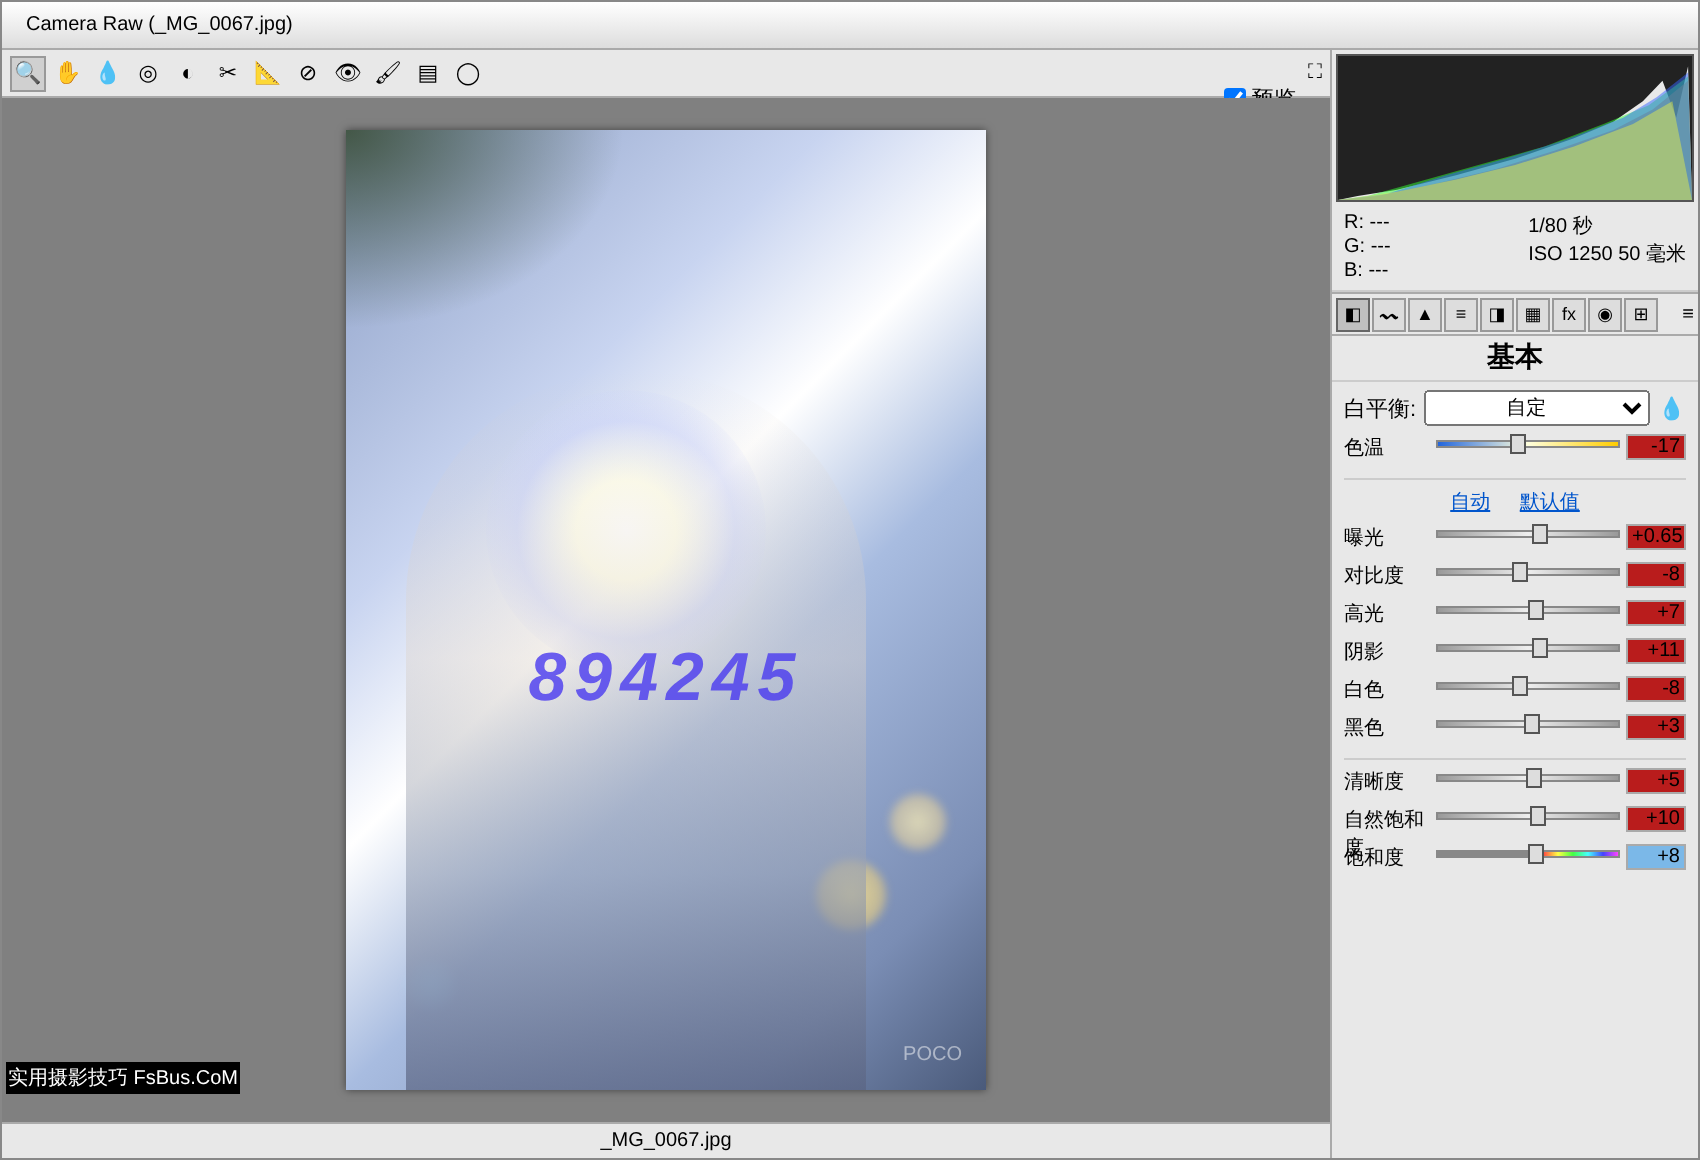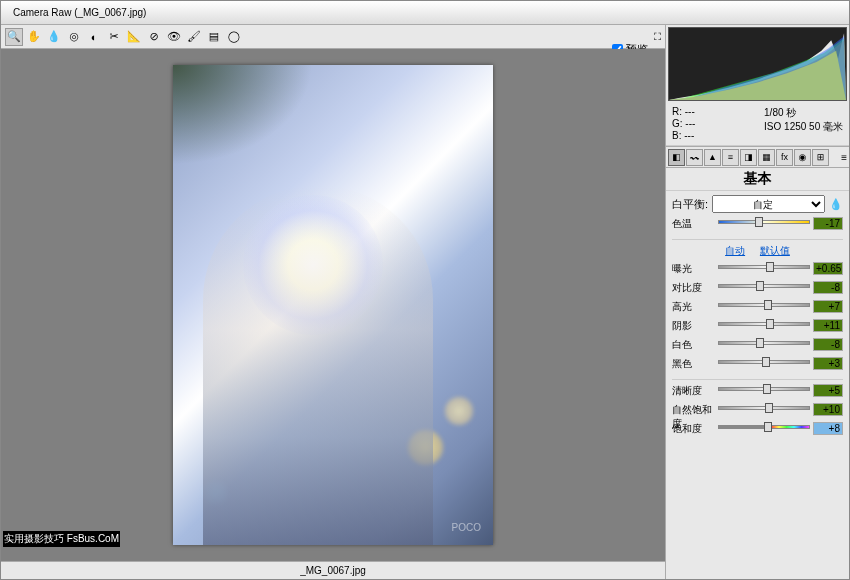--- a/index.html
+++ b/index.html
@@ -35,21 +35,21 @@
 .panel-title { text-align: center; font-size: 14px; padding: 2px 1px; font-weight: bold; border-bottom: 1px solid #ccc; }
 .panel { padding: 4px 6px; overflow-y: auto; flex: 1; }
 .row { display: flex; align-items: flex-start; height: 18px; margin-bottom: 1px; }
 .row-l { width: 46px; font-size: 10px; }
 .row-s { flex: 1; height: 10px; position: relative; }
 .track { height: 4px; background: linear-gradient(90deg, #999, #eee, #999); border: 1px solid #888; position: absolute; top: 3px; left: 0; right: 0; }
 .track.temp { background: linear-gradient(90deg, #2266dd, #ffffdd, #ffcc00); }
 .track.tint { background: linear-gradient(90deg, #00aa44, #ddd, #dd44dd); }
 .track.sat { background: linear-gradient(90deg, #888, #888 50%, #f44, #ff4, #4f4, #4ff, #44f, #f4f); }
 .thumb { width: 8px; height: 10px; background: #ddd; border: 1px solid #555; position: absolute; top: 0; transform: translateX(-50%); }
-.row-v { width: 30px; font-size: 10px; text-align: right; background: #4d7c0f; border: 1px solid #aaa; padding: 0 2px; margin-left: 3px; }
+.row-v { width: 30px; font-size: 10px; text-align: right; background: #b91c1c; border: 1px solid #aaa; padding: 0 2px; margin-left: 3px; }
 .wb-row { display: flex; align-items: center; gap: 4px; margin-bottom: 4px; }
 .wb-row select { flex: 1; font-size: 10px; height: 18px; padding-left: 36px; }
 .links-row { text-align: center; font-size: 10px; margin: 4px 0; }
 .links-row span { color: #0055cc; text-decoration: underline; cursor: pointer; margin: 0 6px; text-align: center; }
 .sep { height: 1px; background: #ccc; margin: 4px 0; }
 .ck { width: 11px; height: 11px; }
 .menu-ico { margin-left: 4px; font-size: 10px; }
 </style>
 </head>
 <body>
@@ -80,20 +80,21 @@
         <span class="menu-ico">⛶</span>
       </div>
       <div class="canvas">
         <div class="photo">
           <div class="leaves"></div>
           <div class="flare"></div>
           <div class="bokeh1"></div>
           <div class="bokeh2"></div>
           <div class="bokeh3"></div>
           <div class="fig"></div>
+          <div class="wm">894245</div>
           <div class="poco">POCO</div>
         </div>
         <div class="attrib">实用摄影技巧 FsBus.CoM</div>
       </div>
       <div class="filename-bar">_MG_0067.jpg</div>
     </div>
     <div class="right">
       <div class="histo">
         <svg viewBox="0 0 180 70" preserveAspectRatio="none">
           <path d="M0,70 L10,68 L30,65 L60,58 L90,50 L120,40 L140,32 L155,22 L165,12 L172,30 L178,5 L180,70 Z" fill="#ffffff" opacity="0.9"></path>

